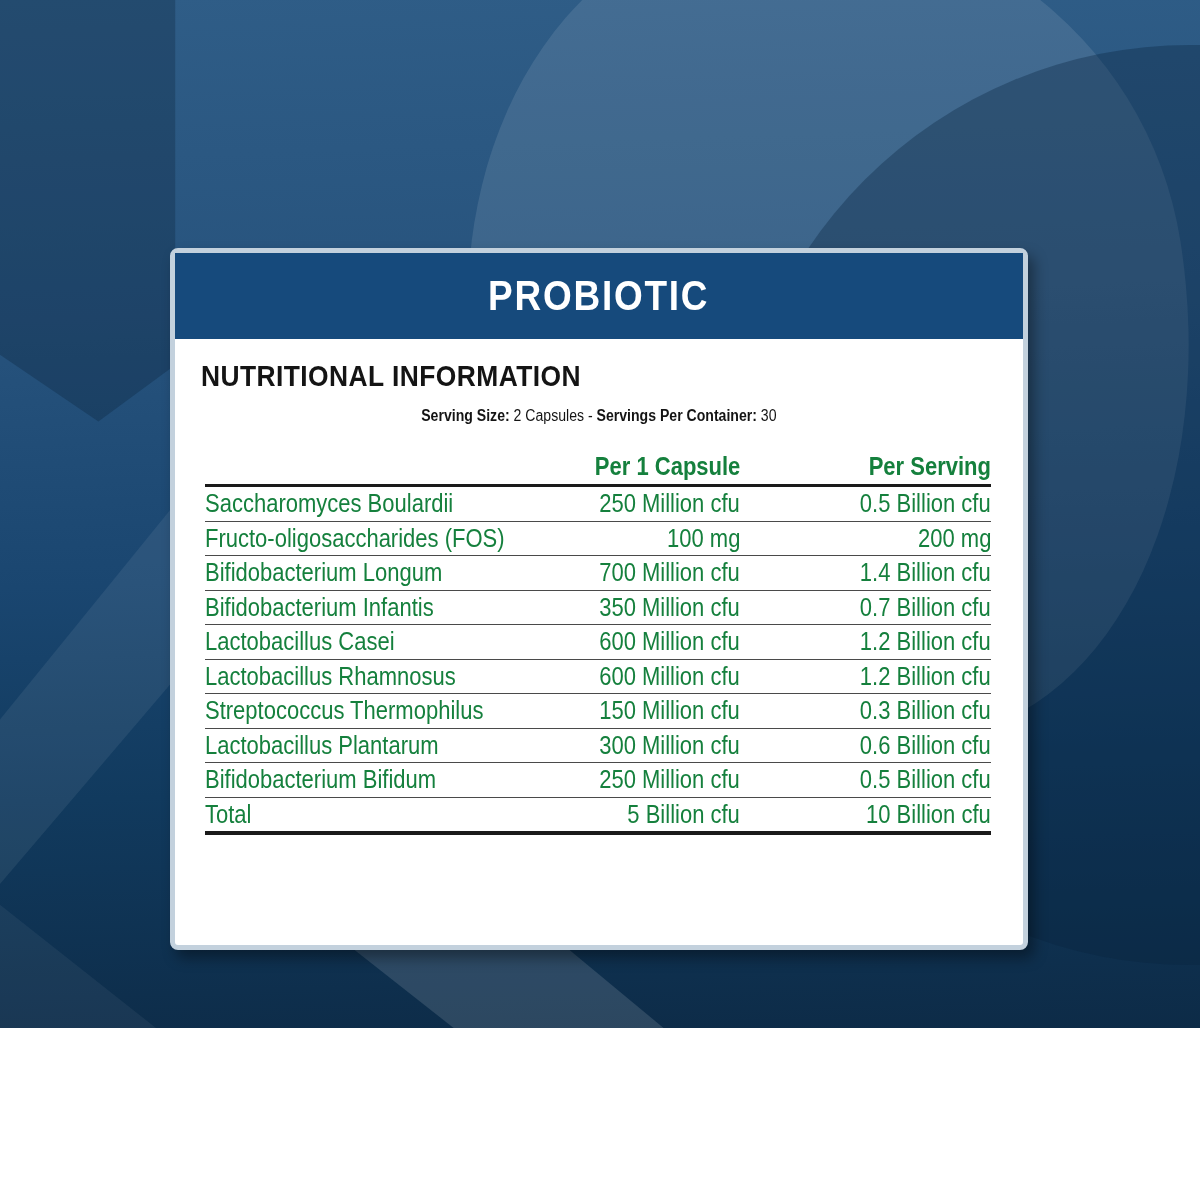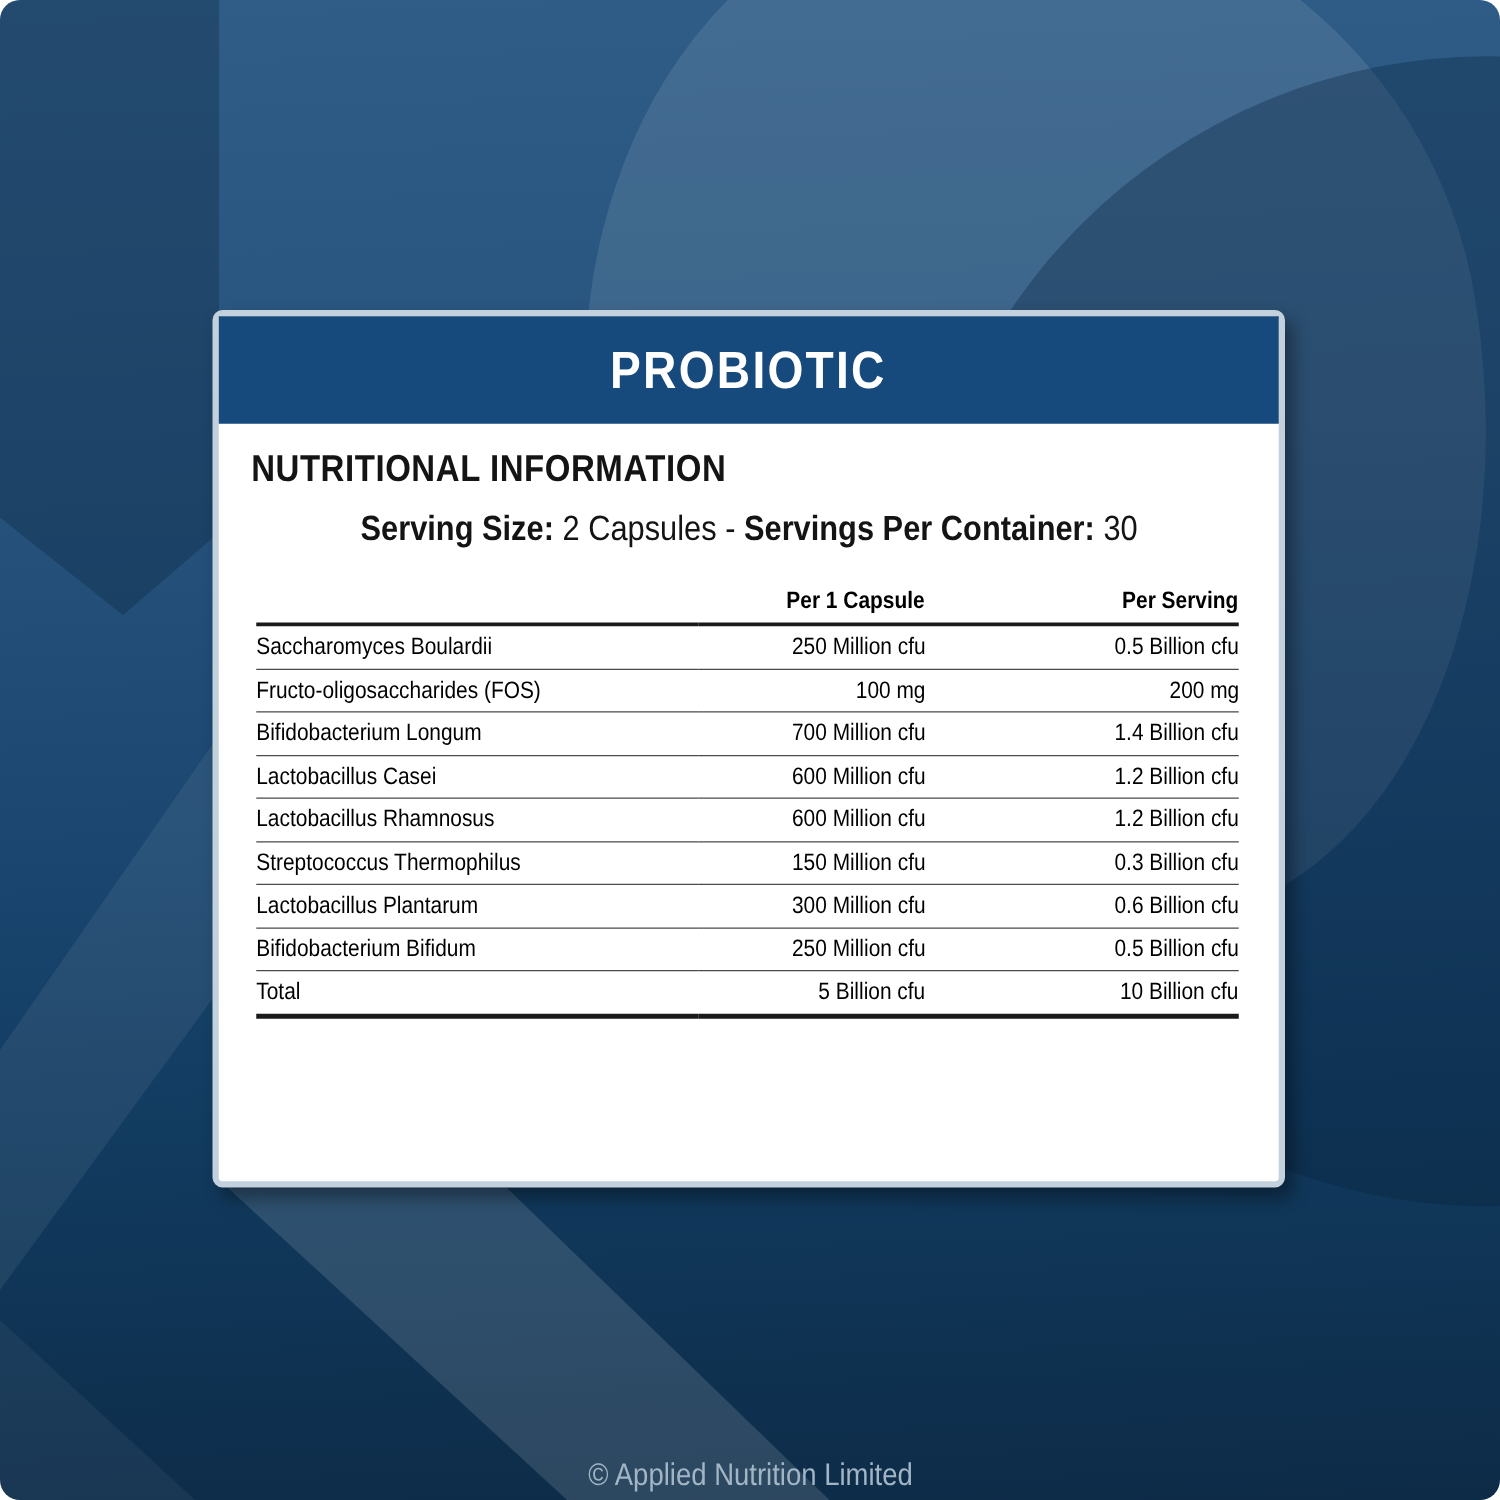--- a/index.html
+++ b/index.html
@@ -1,28 +1,27 @@
 <!DOCTYPE html>
 <html style="--header-bg: #164a7c; --card-border: #c3d1dd; --background-top: #2f5d87; --background-bottom: #0d2b47; --footer-text: #a2b5c5;"><head>
 <meta charset="utf-8">
 <style>
   html, body { margin: 0; padding: 0; }
   .canvas {
     position: relative;
     width: 1200px;
-    height: 1200px;
+    height: 1028px;
     overflow: hidden;
     background: linear-gradient(178deg,
       var(--background-top, #2f5d87) 0%,
       #27537d 30%,
       #1a4670 55%,
       #113a5e 75%,
       var(--background-bottom, #0d2b47) 100%);
     font-family: "Liberation Sans", sans-serif;
-    border-radius: 16px;
   }
 
   
   .bg-layer { position: absolute; inset: 0; pointer-events: none; }
   .bg-blob {
     position: absolute; left: 470px; top: -90px; width: 720px; height: 840px;
     background: rgba(255,255,255,0.10);
     border-radius: 46% 54% 42% 58% / 50% 46% 54% 50%;
     transform: rotate(-9deg);
   }
@@ -76,29 +75,29 @@
     margin: 0; color: #ffffff;
     font-size: 42px; font-weight: bold; letter-spacing: 2px;
   }
   .card-body { position: relative; }
   .card-body h2 {
     margin: 20px 0 0; text-align: left;
     font-size: 30px; font-weight: bold; color: #141414; letter-spacing: 0.5px;
   }
   .serving {
     margin: 14px 15px 0; text-align: center;
-    font-size: 28px; color: #141414;
+    font-size: 16px; color: #141414;
   }
   .serving b { font-weight: bold; }
 
   
   table.nutrition {
     border-collapse: collapse; table-layout: fixed;
     width: 786px; margin: 24px 0 0 30px;
-    font-size: 19px; color: #000000;
+    font-size: 25px; color: #15803d;
   }
   col.c1 { width: 354px; }
   col.c2 { width: 181px; }
   col.c3 { width: 251px; }
   table.nutrition th, table.nutrition td {
     padding: 0; height: 33.5px; line-height: 33.5px;
     text-align: left; font-weight: normal; overflow: visible;
   }
   table.nutrition thead th {
     height: 35px; line-height: 35px; font-weight: bold;
@@ -169,20 +168,25 @@
     <td><span class="cond c-l">Fructo-oligosaccharides (FOS)</span></td>
     <td class="num"><span class="cond c-r">100 mg</span></td>
     <td class="num"><span class="cond c-r">200 mg</span></td>
   </tr>
             <tr>
     <td><span class="cond c-l">Bifidobacterium Longum</span></td>
     <td class="num"><span class="cond c-r">700 Million cfu</span></td>
     <td class="num"><span class="cond c-r">1.4 Billion cfu</span></td>
   </tr>
             <tr>
+    <td><span class="cond c-l">Bifidobacterium Infantis</span></td>
+    <td class="num"><span class="cond c-r">350 Million cfu</span></td>
+    <td class="num"><span class="cond c-r">0.7 Billion cfu</span></td>
+  </tr>
+            <tr>
     <td><span class="cond c-l">Lactobacillus Casei</span></td>
     <td class="num"><span class="cond c-r">600 Million cfu</span></td>
     <td class="num"><span class="cond c-r">1.2 Billion cfu</span></td>
   </tr>
             <tr>
     <td><span class="cond c-l">Lactobacillus Rhamnosus</span></td>
     <td class="num"><span class="cond c-r">600 Million cfu</span></td>
     <td class="num"><span class="cond c-r">1.2 Billion cfu</span></td>
   </tr>
             <tr>

